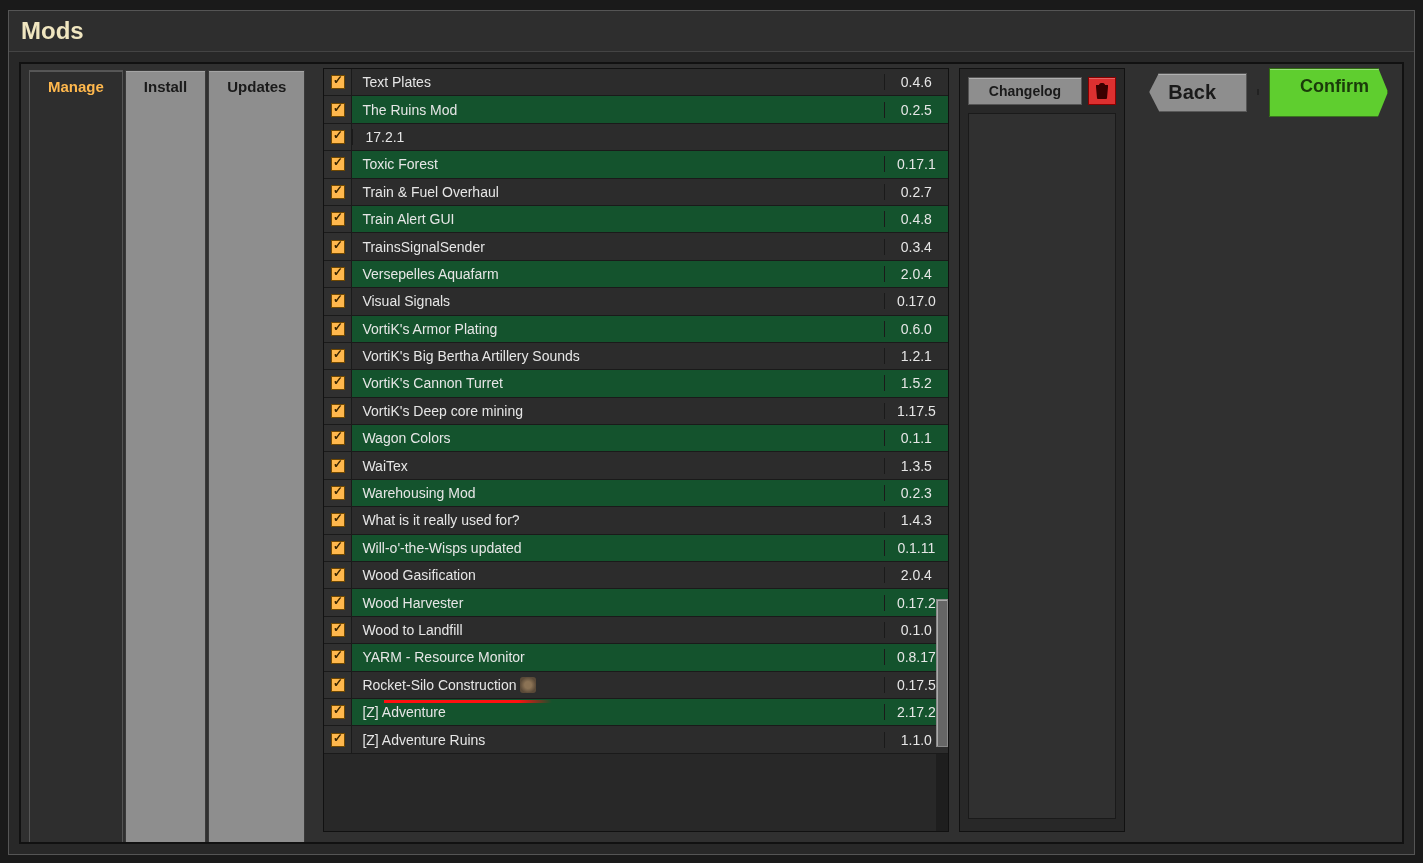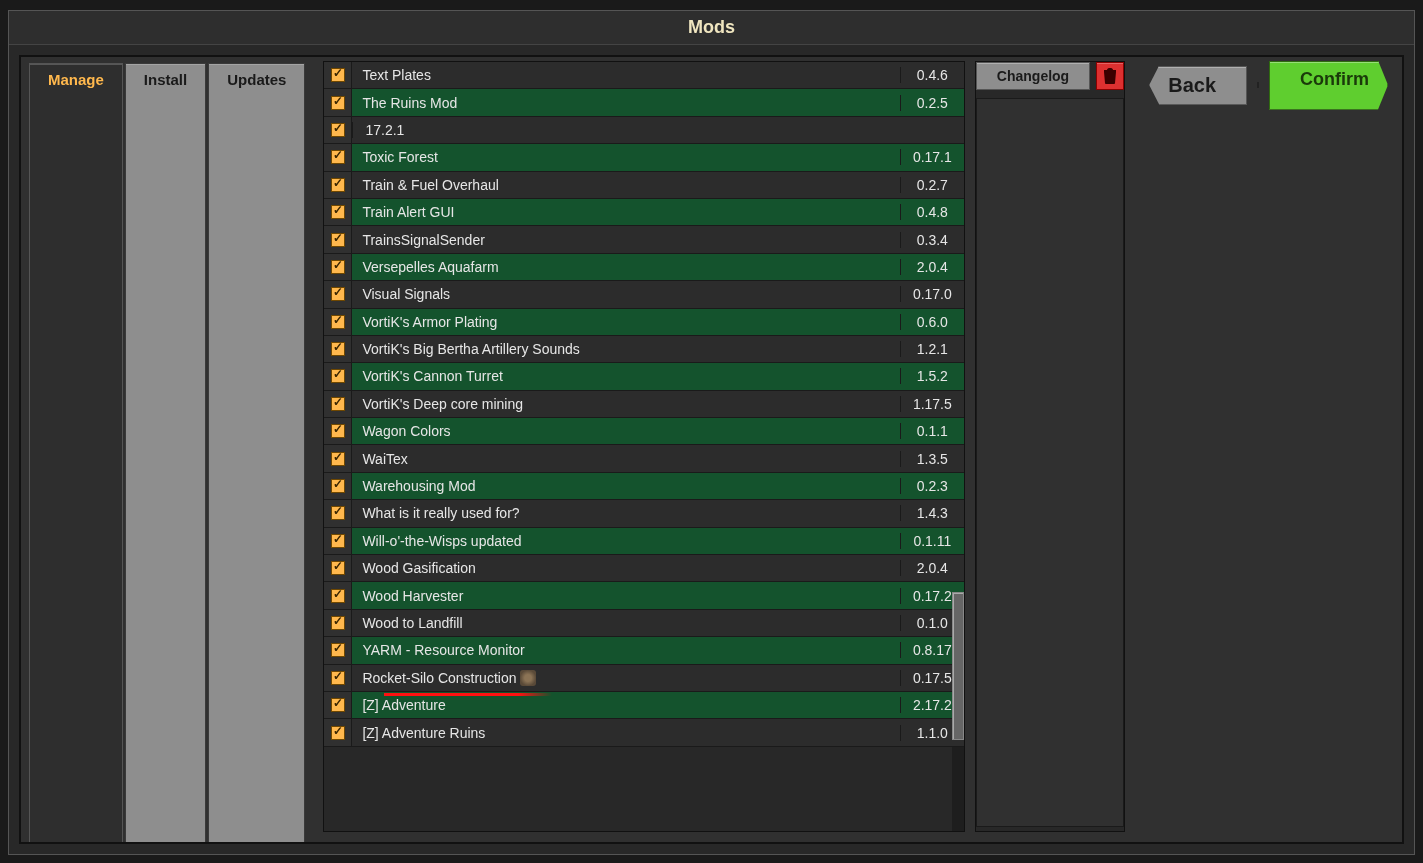--- a/index.html
+++ b/index.html
@@ -22,23 +22,22 @@
   display: flex;
   flex-direction: column;
 }
 .title-bar {
   background: #2e2e2e;
   padding: 6px 12px;
   border-bottom: 1px solid #444;
 }
 .title-text {
   color: #f0e6c0;
-  font-size: 18px;
-  font-weight: bold;
-  text-align: center;
+  font-size: 24px;
+  font-weight: bold;
 }
 .inner-panel {
   margin: 10px;
   flex: 1;
   background: #303030;
   border: 2px solid #111;
   display: flex;
   flex-direction: row;
   position: relative;
 }
@@ -153,20 +152,21 @@
   top: 0;
   width: 12px;
   height: 100%;
   background: #1e1e1e;
 }
 .detail-panel {
   flex: 1;
   background: #282828;
   border: 1px solid #111;
   position: relative;
+  padding: 8px;
 }
 .detail-header {
   display: flex;
   justify-content: flex-end;
   gap: 6px;
   margin-bottom: 8px;
 }
 .changelog-btn {
   background: #8e8e8e;
   color: #1a1a1a;

